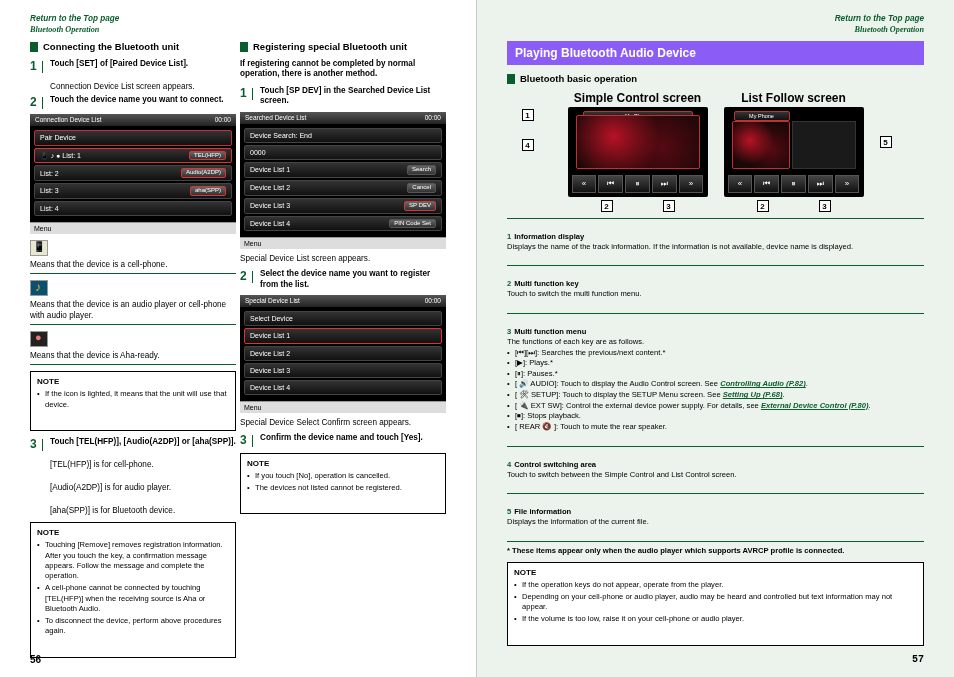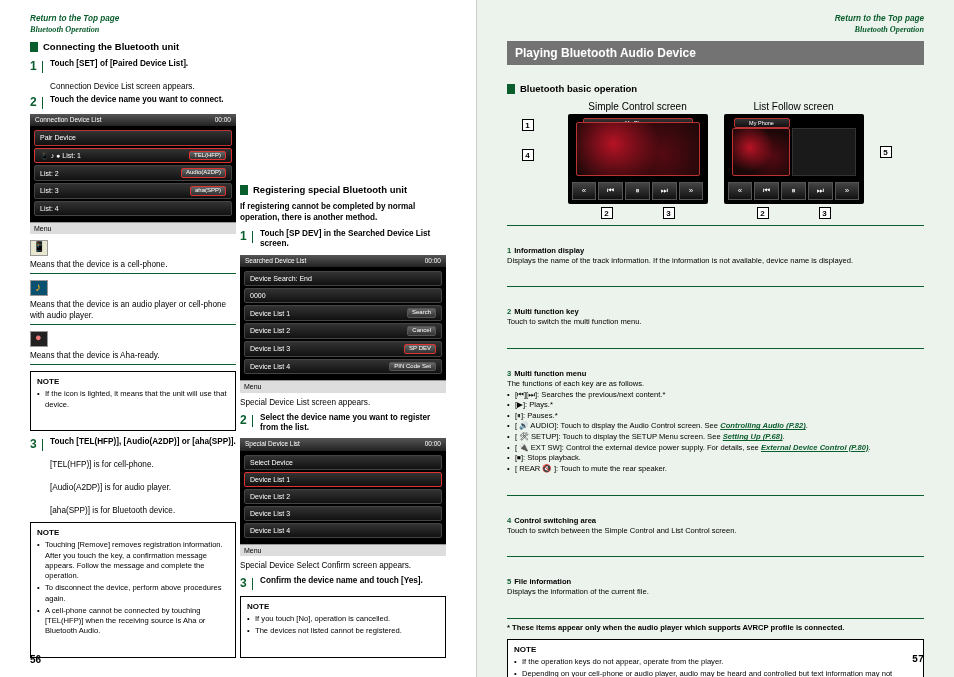--- a/index.html
+++ b/index.html
@@ -33,21 +33,20 @@
     margin-bottom: 6px;
   }
   .leftpage .return-links { text-align: left; }
   .rightpage .return-links { text-align: right; }
   .return-links .rt { color: #0a5d2d; }
   .return-links .bo { color: #0a5d2d; font-family: Liberation Serif, serif; }
 
   .columns {
     display: flex;
     gap: 4px;
-    align-items: flex-end;
   }
   .col { flex: 1; }
 
   .sec-head {
     display: flex;
     align-items: flex-start;
     gap: 5px;
     font-weight: bold;
     font-size: 9.5px;
     margin-bottom: 6px;
@@ -156,36 +155,36 @@
     padding-left: 8px;
     line-height: 1.35;
     margin-bottom: 2px;
     font-size:7.6px;
   }
   .notebox li::before {
     content:"•"; position:absolute; left:0; top:0;
   }
 
   .green-title-bar {
-    background:#737373;
+    background:#8b5cf6;
     color:#fff;
     font-weight:bold;
     font-size:12px;
     padding:5px 8px;
-    margin-bottom:18px;
+    margin-bottom:8px;
   }
 
   .diagram {
     display:flex;
     gap:16px;
     justify-content: center;
     margin-bottom:6px;
   }
   .diag-col { text-align:center; position:relative; }
-  .diag-col .cap { font-size:10px; font-weight:normal; margin-bottom:2px; }
+  .diag-col .cap { font-size:12px; font-weight:bold; margin-bottom:2px; }
   .phone-screen {
     width: 140px; height: 90px;
     background:#000;
     border-radius:2px;
     position:relative;
     overflow:hidden;
   }
   .phone-screen::after {
     content:"";
     position:absolute;
@@ -238,21 +237,21 @@
     width:12px; height:12px;
     border:1px solid #000;
     background:#fff;
     font-size:8px;
     font-weight:bold;
     text-align:center;
     line-height:11px;
   }
 
   .explain-table { margin-top:6px; font-size:7.6px; }
-  .explain-table .erow { border-top:1px solid #0a5d2d; padding:20px 0; }
+  .explain-table .erow { border-top:1px solid #0a5d2d; padding:13px 0; }
   .explain-table .erow:last-child { border-bottom:1px solid #0a5d2d; }
   .explain-table .ehead { font-weight:bold; margin-bottom:1px; }
   .explain-table .ehead .en { color:#0a5d2d; margin-right:3px;}
   .explain-table .edesc { line-height:1.4; }
   .explain-table ul { list-style:none; }
   .explain-table li { position:relative; padding-left:8px; line-height:1.4; }
   .explain-table li::before { content:"•"; position:absolute; left:0; }
   .link { color:#0a5d2d; font-weight:bold; font-style:italic; text-decoration:underline; }
 
   .page-num-l {
@@ -359,22 +358,22 @@
             <div class="desc">[TEL(HFP)] is for cell-phone.</div>
             <div class="desc">[Audio(A2DP)] is for audio player.</div>
             <div class="desc">[aha(SPP)] is for Bluetooth device.</div>
           </div>
         </div>
 
         <div class="notebox">
           <div class="nt">NOTE</div>
           <ul>
             <li>Touching [Remove] removes registration information. After you touch the key, a confirmation message appears. Follow the message and complete the operation.</li>
+            <li>A cell-phone cannot be connected by touching [TEL(HFP)] when the receiving source is Aha or Bluetooth Audio.</li>
             <li>To disconnect the device, perform above procedures again.</li>
-            <li>A cell-phone cannot be connected by touching [TEL(HFP)] when the receiving source is Aha or Bluetooth Audio.</li>
           </ul>
         </div>
       </div>
 
       <div class="col">
         <div class="sec-head">
           <span class="mark"></span>
           <span>Registering special Bluetooth unit</span>
         </div>
         <div class="desc" style="font-weight:bold;line-height:1.3;margin-bottom:6px">If registering cannot be completed by normal operation, there is another method.</div>

